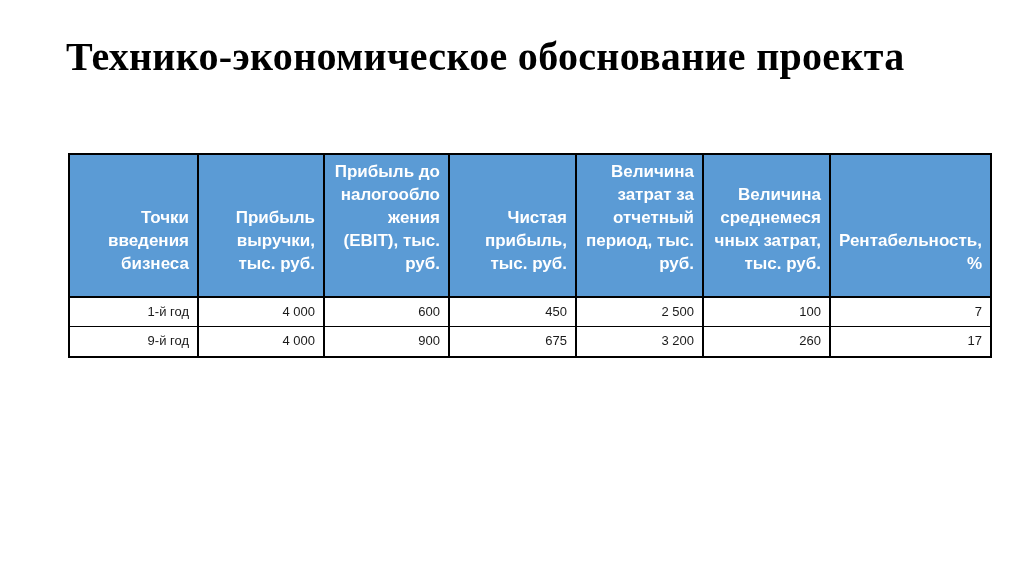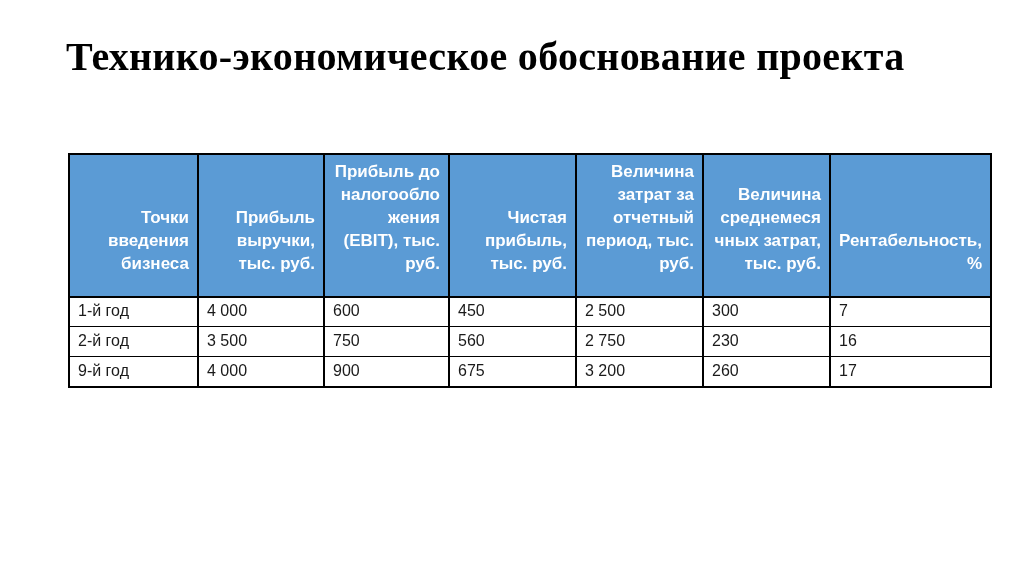--- a/index.html
+++ b/index.html
@@ -52,22 +52,22 @@
     border-left: 2px solid #000000;
     border-right: 2px solid #000000;
     border-bottom: 2px solid #000000;
     overflow-wrap: break-word;
     word-wrap: break-word;
     height: 124px;
   }
   .feasibility-table td {
     background: #ffffff;
     color: #1a1a1a;
-    font-size: 16px;
-    text-align: left;
+    font-size: 13px;
+    text-align: right;
     vertical-align: middle;
     padding: 2px 8px 3px 8px;
     border-left: 2px solid #000000;
     border-right: 2px solid #000000;
     border-top: 1px solid #000000;
     border-bottom: 1px solid #000000;
     height: 30px;
     overflow: hidden;
     white-space: nowrap;
   }
@@ -100,31 +100,22 @@
         <th>Рентабельность, %</th>
       </tr>
     </thead>
     <tbody>
       <tr>
         <td>1-й год</td>
         <td>4 000</td>
         <td>600</td>
         <td>450</td>
         <td>2 500</td>
-        <td>300</td>
+        <td>100</td>
         <td>7</td>
-      </tr>
-      <tr>
-        <td>2-й год</td>
-        <td>3 500</td>
-        <td>750</td>
-        <td>560</td>
-        <td>2 750</td>
-        <td>230</td>
-        <td>16</td>
       </tr>
       <tr>
         <td>9-й год</td>
         <td>4 000</td>
         <td>900</td>
         <td>675</td>
         <td>3 200</td>
         <td>260</td>
         <td>17</td>
       </tr>

